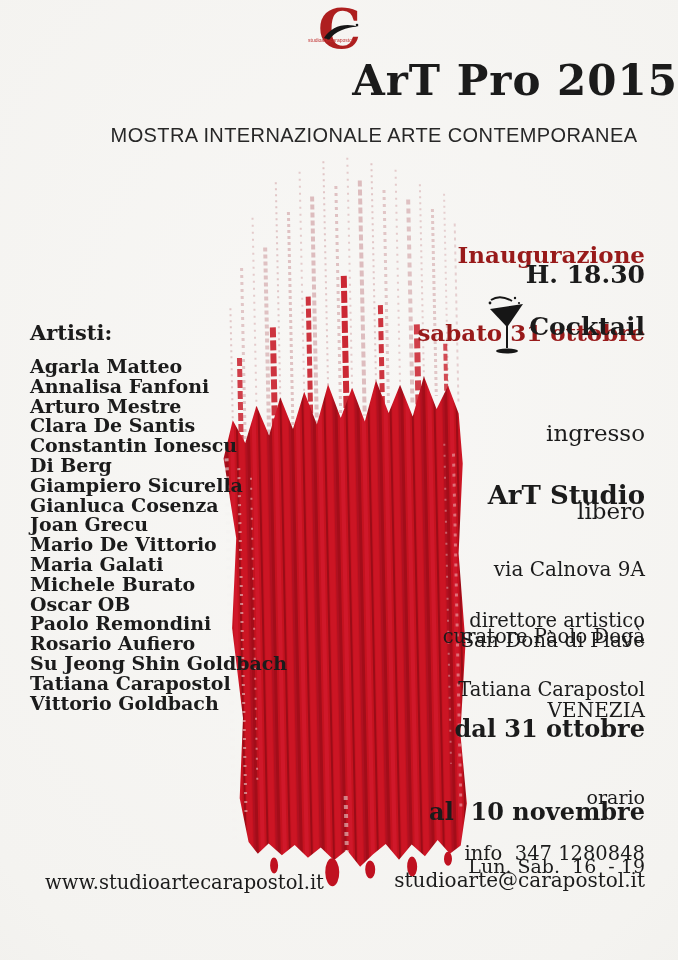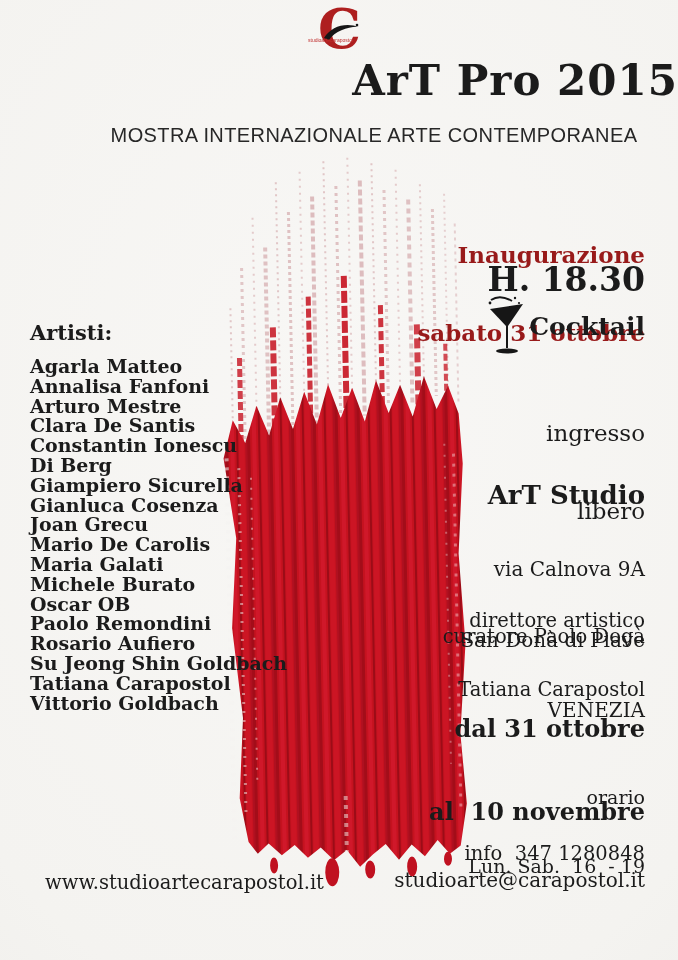--- a/index.html
+++ b/index.html
@@ -21,21 +21,21 @@
     font-family:"Liberation Sans",sans-serif; font-size:20px; letter-spacing:.4px; color:#272727; z-index:3;margin-left:35px;}
   
   .stroke-wrap{position:absolute; left:205px; top:156px; width:270px; height:752px; z-index:1;}
   
   .artists{position:absolute; left:30px; top:320px; z-index:2;}
   .artists-heading{font-size:21px; font-weight:bold; margin-bottom:12px;}
   .artist-name{font-size:19px; font-weight:bold; line-height:19.8px; white-space:nowrap;}
   
   .rb{position:absolute; right:33px; text-align:right; z-index:2; white-space:pre-wrap;}
   .inaug{top:190px; color:#981a1a; font-size:23px; font-weight:bold; line-height:26px;}
-  .time{top:260px; font-size:33px; font-weight:bold;}
+  .time{top:260px; font-size:25px; font-weight:bold;}
   .cocktail-icon{position:absolute; left:486px; top:294px; z-index:2;}
   .cocktail{top:312px; font-size:25px; font-weight:bold;}
   .ingresso{top:368px; font-size:23px; font-weight:normal; line-height:26px;}
   .venue{top:432px; line-height:23.5px; font-size:20px;}
   .venue .venue-name{font-size:26px; font-weight:bold; line-height:32px;}
   .director{top:563px; font-size:19.5px; line-height:23px;}
   .curator{top:625px; font-size:19.5px;}
   .dates{top:660px; font-size:24px; font-weight:bold; line-height:27.5px;}
   .orario{top:740px; font-size:19px; line-height:23px;}
   .info{top:796px; font-size:19.5px; line-height:23px;}
@@ -139,21 +139,21 @@
     <div>
         <div class="artist-name">Agarla Matteo</div>
         <div class="artist-name">Annalisa Fanfoni</div>
         <div class="artist-name">Arturo Mestre</div>
         <div class="artist-name">Clara De Santis</div>
         <div class="artist-name">Constantin Ionescu</div>
         <div class="artist-name">Di Berg</div>
         <div class="artist-name">Giampiero Sicurella</div>
         <div class="artist-name">Gianluca Cosenza</div>
         <div class="artist-name">Joan Grecu</div>
-        <div class="artist-name">Mario De Carolis</div>
+        <div class="artist-name">Mario De Vittorio</div>
         <div class="artist-name">Maria Galati</div>
         <div class="artist-name">Michele Burato</div>
         <div class="artist-name">Oscar OB</div>
         <div class="artist-name">Paolo Remondini</div>
         <div class="artist-name">Rosario Aufiero</div>
         <div class="artist-name">Su Jeong Shin Goldbach</div>
         <div class="artist-name">Tatiana Carapostol</div>
         <div class="artist-name">Vittorio Goldbach</div>
       </div>
   </div>

